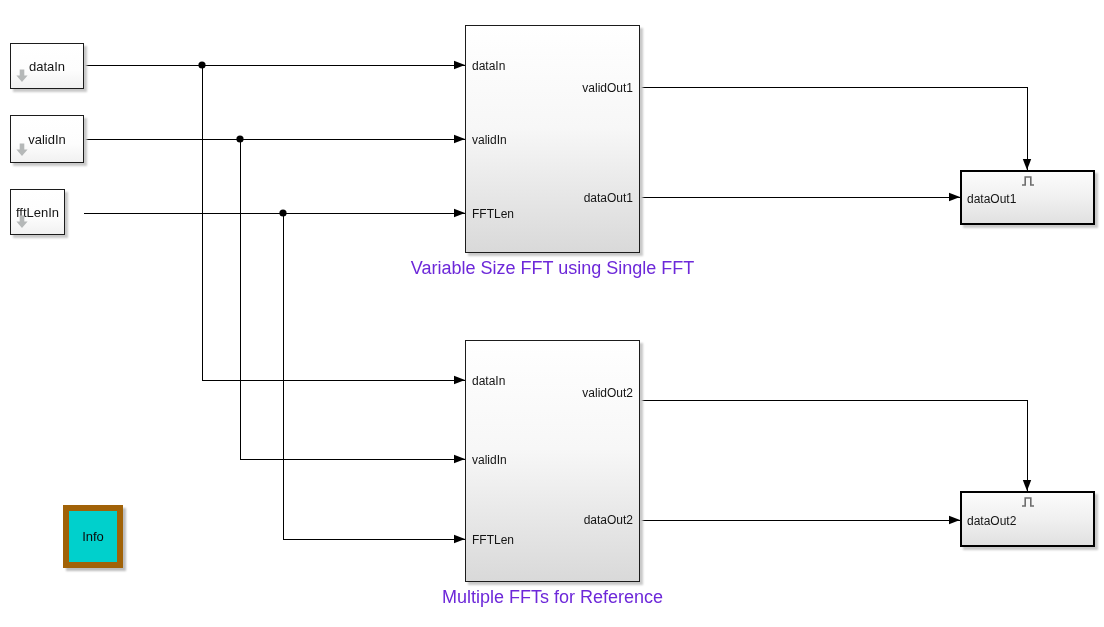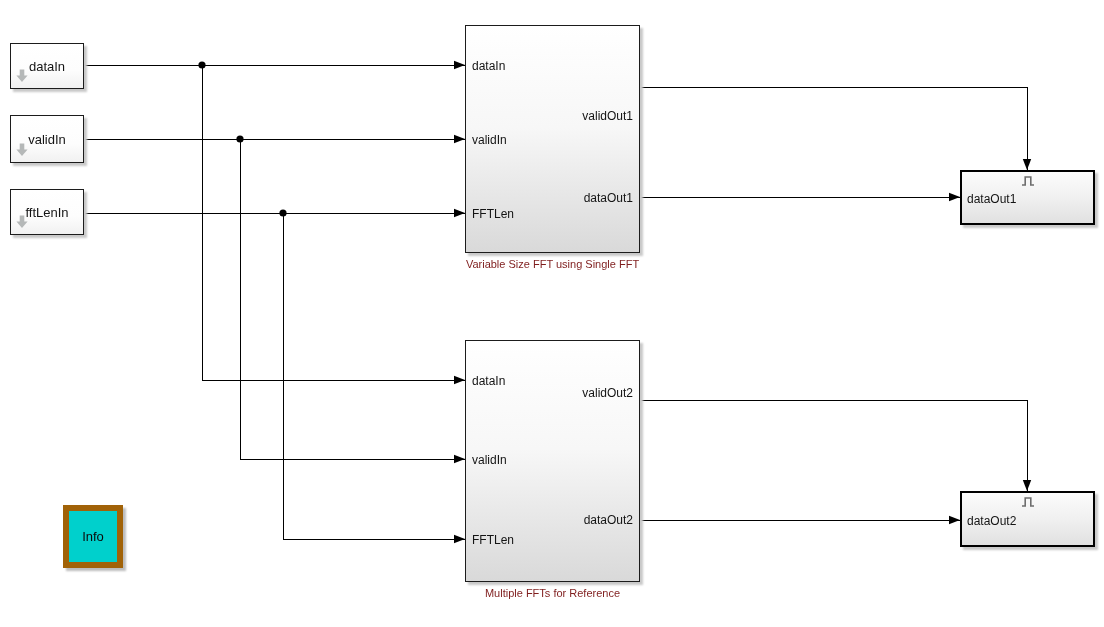--- a/index.html
+++ b/index.html
@@ -18,21 +18,21 @@
   }
   .src-icon{position:absolute;left:4px;bottom:2px;}
   .subsys{
     border:1px solid #1c1c1c;
     background:linear-gradient(180deg,#ffffff 0%,#f7f7f7 45%,#d9d9d9 100%);
     box-shadow:3px 3px 2px #c9c9c9;
   }
   .pin,.pout{position:absolute;font-size:12px;color:#141414;white-space:nowrap;line-height:16px;}
   .pin{left:6px;}
   .pout{right:6px;}
-  .subtitle{position:absolute;text-align:center;font-size:11px;color:#7f1d1d;white-space:nowrap;}
+  .subtitle{position:absolute;text-align:center;font-size:18px;color:#6d28d9;white-space:nowrap;}
   .sink{
     border:2px solid #000000;
     background:linear-gradient(180deg,#fcfcfc 0%,#f0f0f0 50%,#e1e1e1 100%);
     box-shadow:3px 3px 2px #c9c9c9;
   }
   .sink-lbl{position:absolute;left:5px;font-size:12px;color:#141414;white-space:nowrap;line-height:16px;}
   .trigger{position:absolute;top:1px;left:50%;transform:translateX(-50%);}
   .info{
     background:#00d0cc;border:6px solid #a16207;box-shadow:3px 3px 2px #bdbdbd;
     display:flex;align-items:center;justify-content:center;
@@ -85,34 +85,34 @@
 
   <div class="block src" style="left:10px;top:115px;width:74px;height:48px;">
     <span class="src-icon">
       <svg width="14" height="14" viewBox="0 0 14 14">
         <path d="M4.7,0.5 L9.3,0.5 L9.3,6.5 L12.6,6.5 L7,13 L1.4,6.5 L4.7,6.5 Z" fill="#b5b8b8"></path>
       </svg>
     </span>
     <span>validIn</span>
   </div>
 
-  <div class="block src" style="left:10px;top:189px;width:74px;height:46px;">
+  <div class="block src" style="left:10px;top:189px;width:55px;height:46px;">
     <span class="src-icon">
       <svg width="14" height="14" viewBox="0 0 14 14">
         <path d="M4.7,0.5 L9.3,0.5 L9.3,6.5 L12.6,6.5 L7,13 L1.4,6.5 L4.7,6.5 Z" fill="#b5b8b8"></path>
       </svg>
     </span>
     <span>fftLenIn</span>
   </div>
 
   <div class="block subsys" style="left:465px;top:25px;width:175px;height:228px;">
     <span class="pin" style="top:32px;">dataIn</span>
     <span class="pin" style="top:106px;">validIn</span>
     <span class="pin" style="top:180px;">FFTLen</span>
-    <span class="pout" style="top:54px;margin-top:28px;">validOut1</span>
+    <span class="pout" style="top:54px;">validOut1</span>
     <span class="pout" style="top:164px;">dataOut1</span>
   </div>
   <div class="subtitle" style="left:392px;top:258px;width:321px;">Variable Size FFT using Single FFT</div>
 
   <div class="block subsys" style="left:465px;top:340px;width:175px;height:242px;">
     <span class="pin" style="top:32px;">dataIn</span>
     <span class="pin" style="top:111px;">validIn</span>
     <span class="pin" style="top:191px;">FFTLen</span>
     <span class="pout" style="top:44px;">validOut2</span>
     <span class="pout" style="top:171px;">dataOut2</span>

